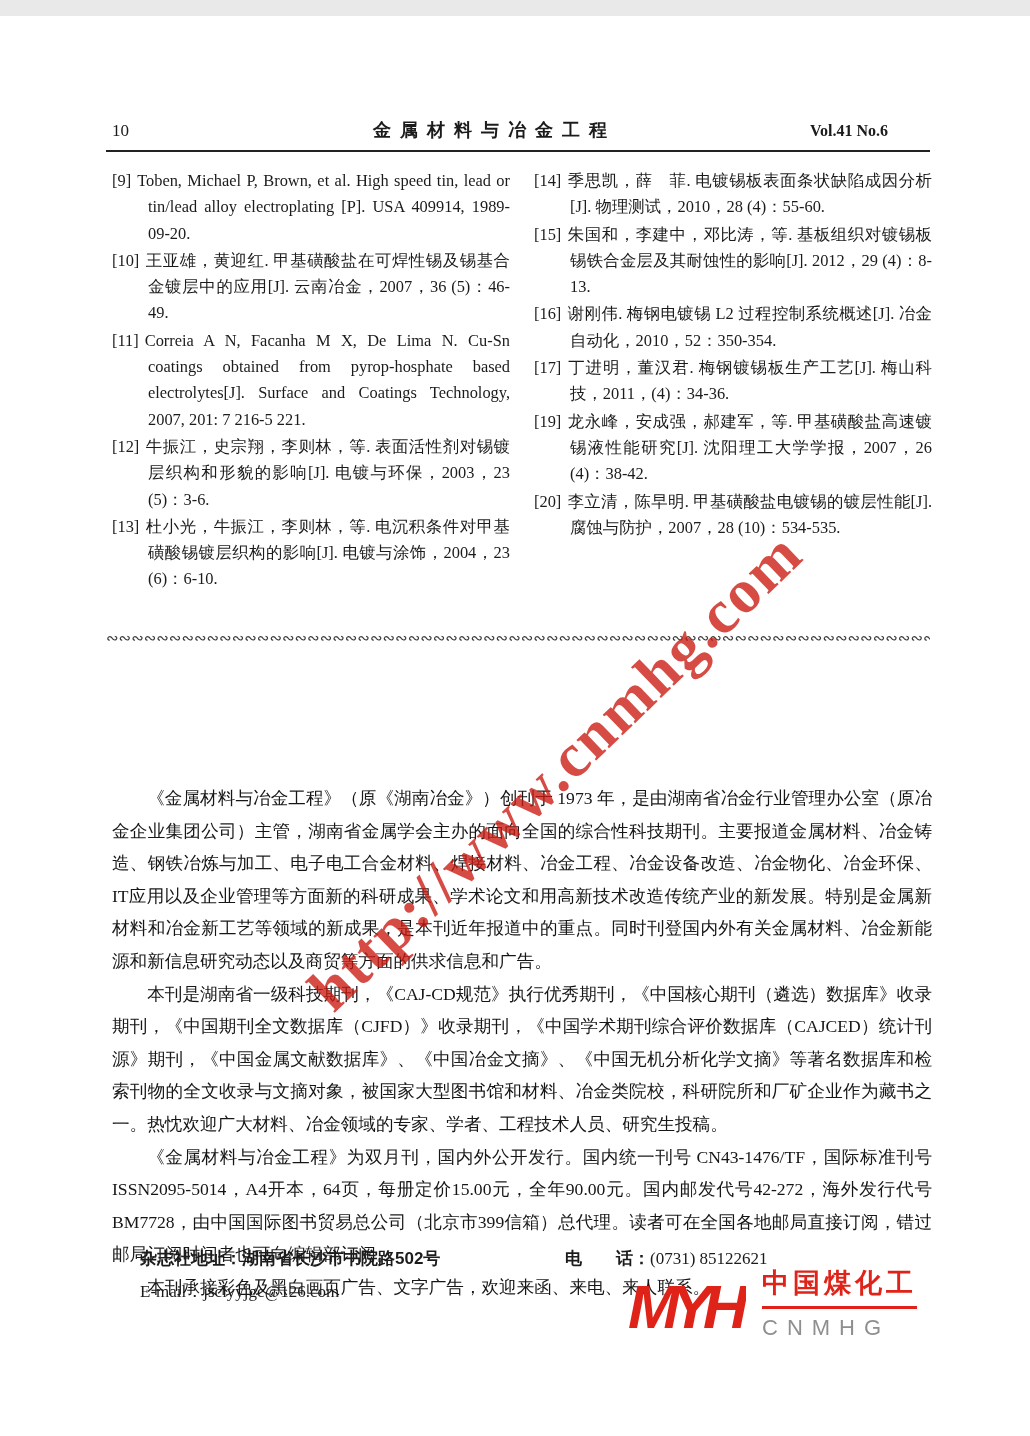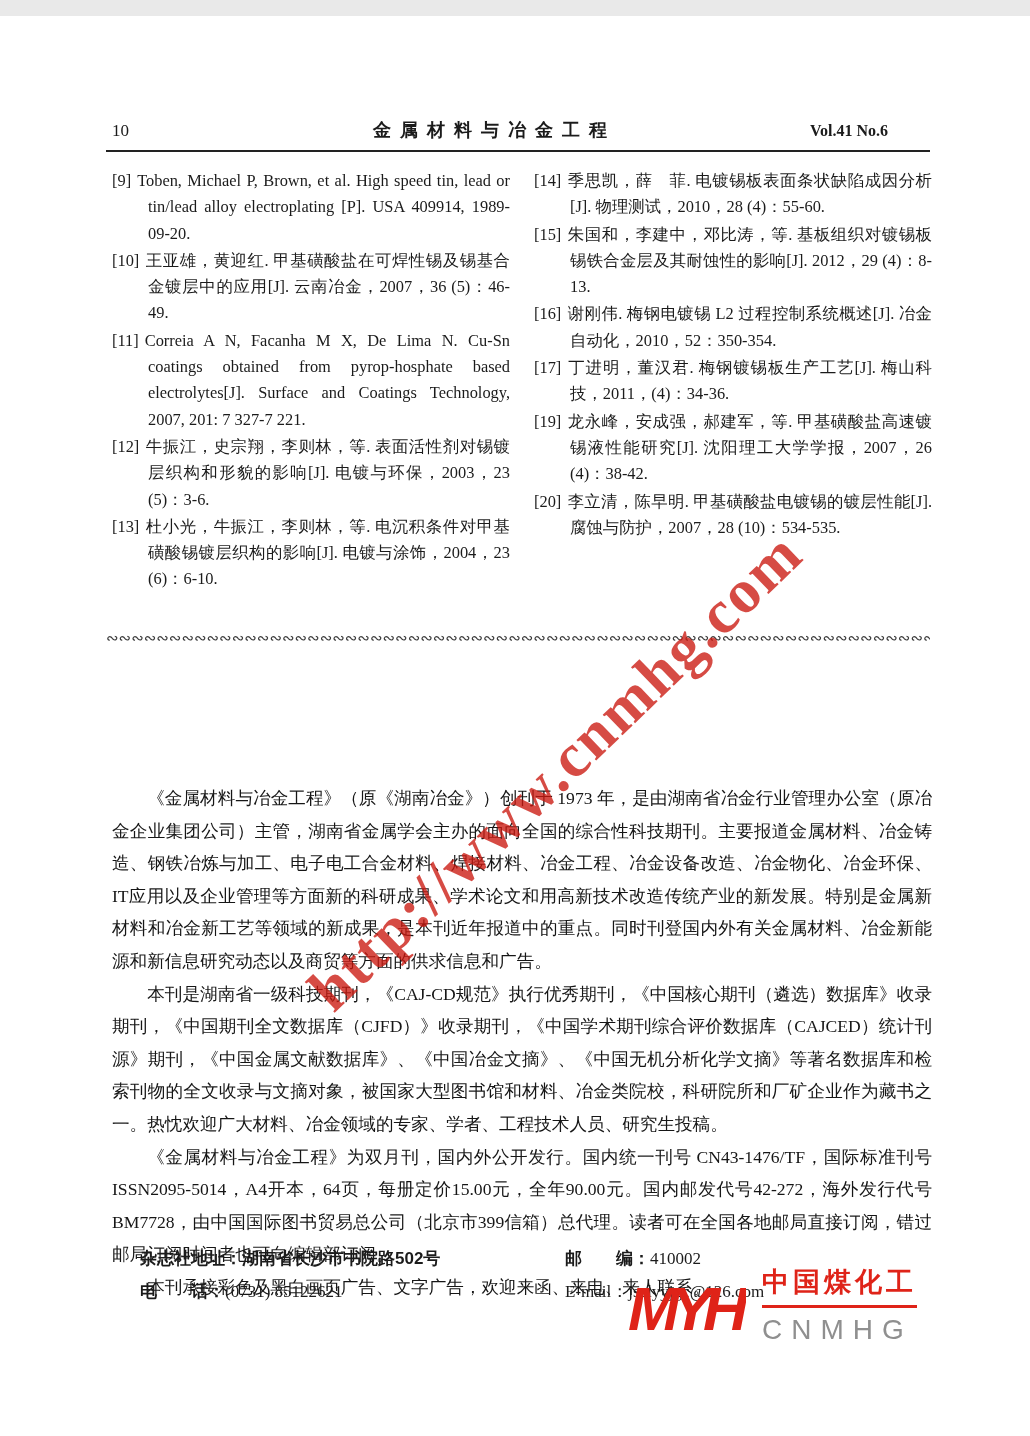--- a/index.html
+++ b/index.html
@@ -90,41 +90,41 @@
     display:flex; align-items:center; gap:16px;
   }
   .logo-mark { display:block; }
   .logo-text { display:flex; flex-direction:column; }
   .logo-cn {
     color:#df2318; font-weight:700; font-size:27px; letter-spacing:4px;
     font-family:"Liberation Sans","DejaVu Sans",sans-serif;
   }
   .logo-rule { height:3px; background:#df2318; margin:5px 0 6px 0; }
   .logo-en {
-    color:#8f8f8f; font-size:28px; letter-spacing:9px; font-weight:400;
+    color:#8f8f8f; font-size:22px; letter-spacing:9px; font-weight:400;
     font-family:"Liberation Sans","DejaVu Sans",sans-serif;
   }
 </style>
 </head>
 <body>
 
 <div class="page">
 
   <div class="hdr">
     <span class="page-num">10</span>
     <span class="j-title">金 属 材 料 与 冶 金 工 程</span>
     <span class="issue">Vol.41  No.6</span>
   </div>
   <div class="hdr-rule"></div>
 
   <div class="refs">
     <div class="ref-col" id="refs-left">
         <p class="ref"><span class="ref-label">[9]</span><span>Toben, Michael P, Brown, et al. High speed tin, lead or tin/lead alloy electroplating [P]. USA 409914, 1989-09-20.</span></p>
         <p class="ref"><span class="ref-label">[10]</span><span>王亚雄，黄迎红. 甲基磺酸盐在可焊性锡及锡基合金镀层中的应用[J]. 云南冶金，2007，36 (5)：46-49.</span></p>
-        <p class="ref"><span class="ref-label">[11]</span><span>Correia A N, Facanha M X, De Lima N. Cu-Sn coatings obtained from pyrop-hosphate based electrolytes[J]. Surface and Coatings Technology, 2007, 201: 7 327-7 221.</span></p>
+        <p class="ref"><span class="ref-label">[11]</span><span>Correia A N, Facanha M X, De Lima N. Cu-Sn coatings obtained from pyrop-hosphate based electrolytes[J]. Surface and Coatings Technology, 2007, 201: 7 216-5 221.</span></p>
         <p class="ref"><span class="ref-label">[12]</span><span>牛振江，史宗翔，李则林，等. 表面活性剂对锡镀层织构和形貌的影响[J]. 电镀与环保，2003，23 (5)：3-6.</span></p>
         <p class="ref"><span class="ref-label">[13]</span><span>杜小光，牛振江，李则林，等. 电沉积条件对甲基磺酸锡镀层织构的影响[J]. 电镀与涂饰，2004，23 (6)：6-10.</span></p>
       </div>
     <div class="ref-col" id="refs-right">
         <p class="ref"><span class="ref-label">[14]</span><span>季思凯，薛　菲. 电镀锡板表面条状缺陷成因分析[J]. 物理测试，2010，28 (4)：55-60.</span></p>
         <p class="ref"><span class="ref-label">[15]</span><span>朱国和，李建中，邓比涛，等. 基板组织对镀锡板锡铁合金层及其耐蚀性的影响[J]. 2012，29 (4)：8-13.</span></p>
         <p class="ref"><span class="ref-label">[16]</span><span>谢刚伟. 梅钢电镀锡 L2 过程控制系统概述[J]. 冶金自动化，2010，52：350-354.</span></p>
         <p class="ref"><span class="ref-label">[17]</span><span>丁进明，董汉君. 梅钢镀锡板生产工艺[J]. 梅山科技，2011，(4)：34-36.</span></p>
         <p class="ref"><span class="ref-label">[19]</span><span>龙永峰，安成强，郝建军，等. 甲基磺酸盐高速镀锡液性能研究[J]. 沈阳理工大学学报，2007，26 (4)：38-42.</span></p>
         <p class="ref"><span class="ref-label">[20]</span><span>李立清，陈早明. 甲基磺酸盐电镀锡的镀层性能[J]. 腐蚀与防护，2007，28 (10)：534-535.</span></p>
@@ -138,23 +138,20 @@
       <p class="body-para">本刊是湖南省一级科技期刊，《CAJ-CD规范》执行优秀期刊，《中国核心期刊（遴选）数据库》收录期刊，《中国期刊全文数据库（CJFD）》收录期刊，《中国学术期刊综合评价数据库（CAJCED）统计刊源》期刊，《中国金属文献数据库》、《中国冶金文摘》、《中国无机分析化学文摘》等著名数据库和检索刊物的全文收录与文摘对象，被国家大型图书馆和材料、冶金类院校，科研院所和厂矿企业作为藏书之一。热忱欢迎广大材料、冶金领域的专家、学者、工程技术人员、研究生投稿。</p>
       <p class="body-para">《金属材料与冶金工程》为双月刊，国内外公开发行。国内统一刊号 CN43-1476/TF，国际标准刊号ISSN2095-5014，A4开本，64页，每册定价15.00元，全年90.00元。国内邮发代号42-272，海外发行代号BM7728，由中国国际图书贸易总公司（北京市399信箱）总代理。读者可在全国各地邮局直接订阅，错过邮局订阅时间者也可向编辑部订阅。</p>
       <p class="body-para">本刊承接彩色及黑白画页广告、文字广告，欢迎来函、来电、来人联系。</p>
     </div>
 
   <div class="contacts">
     <div>
       <span class="contact-label">杂志社地址：</span><span class="contact-value bold">湖南省长沙市书院路502号</span>
     </div>
     <div>
-      <span class="contact-label">邮　　编：</span><span class="contact-value">410002</span>
-    </div>
-    <div>
       <span class="contact-label">电　　话：</span><span class="contact-value">(0731) 85122621</span>
     </div>
     <div>
       <span class="contact-value">E-mail：</span><span class="contact-value">jsclyyjgc@126.com</span>
     </div>
   </div>
 
   <div class="watermark">http://www.cnmhg.com</div>
 
   <div class="logo">

